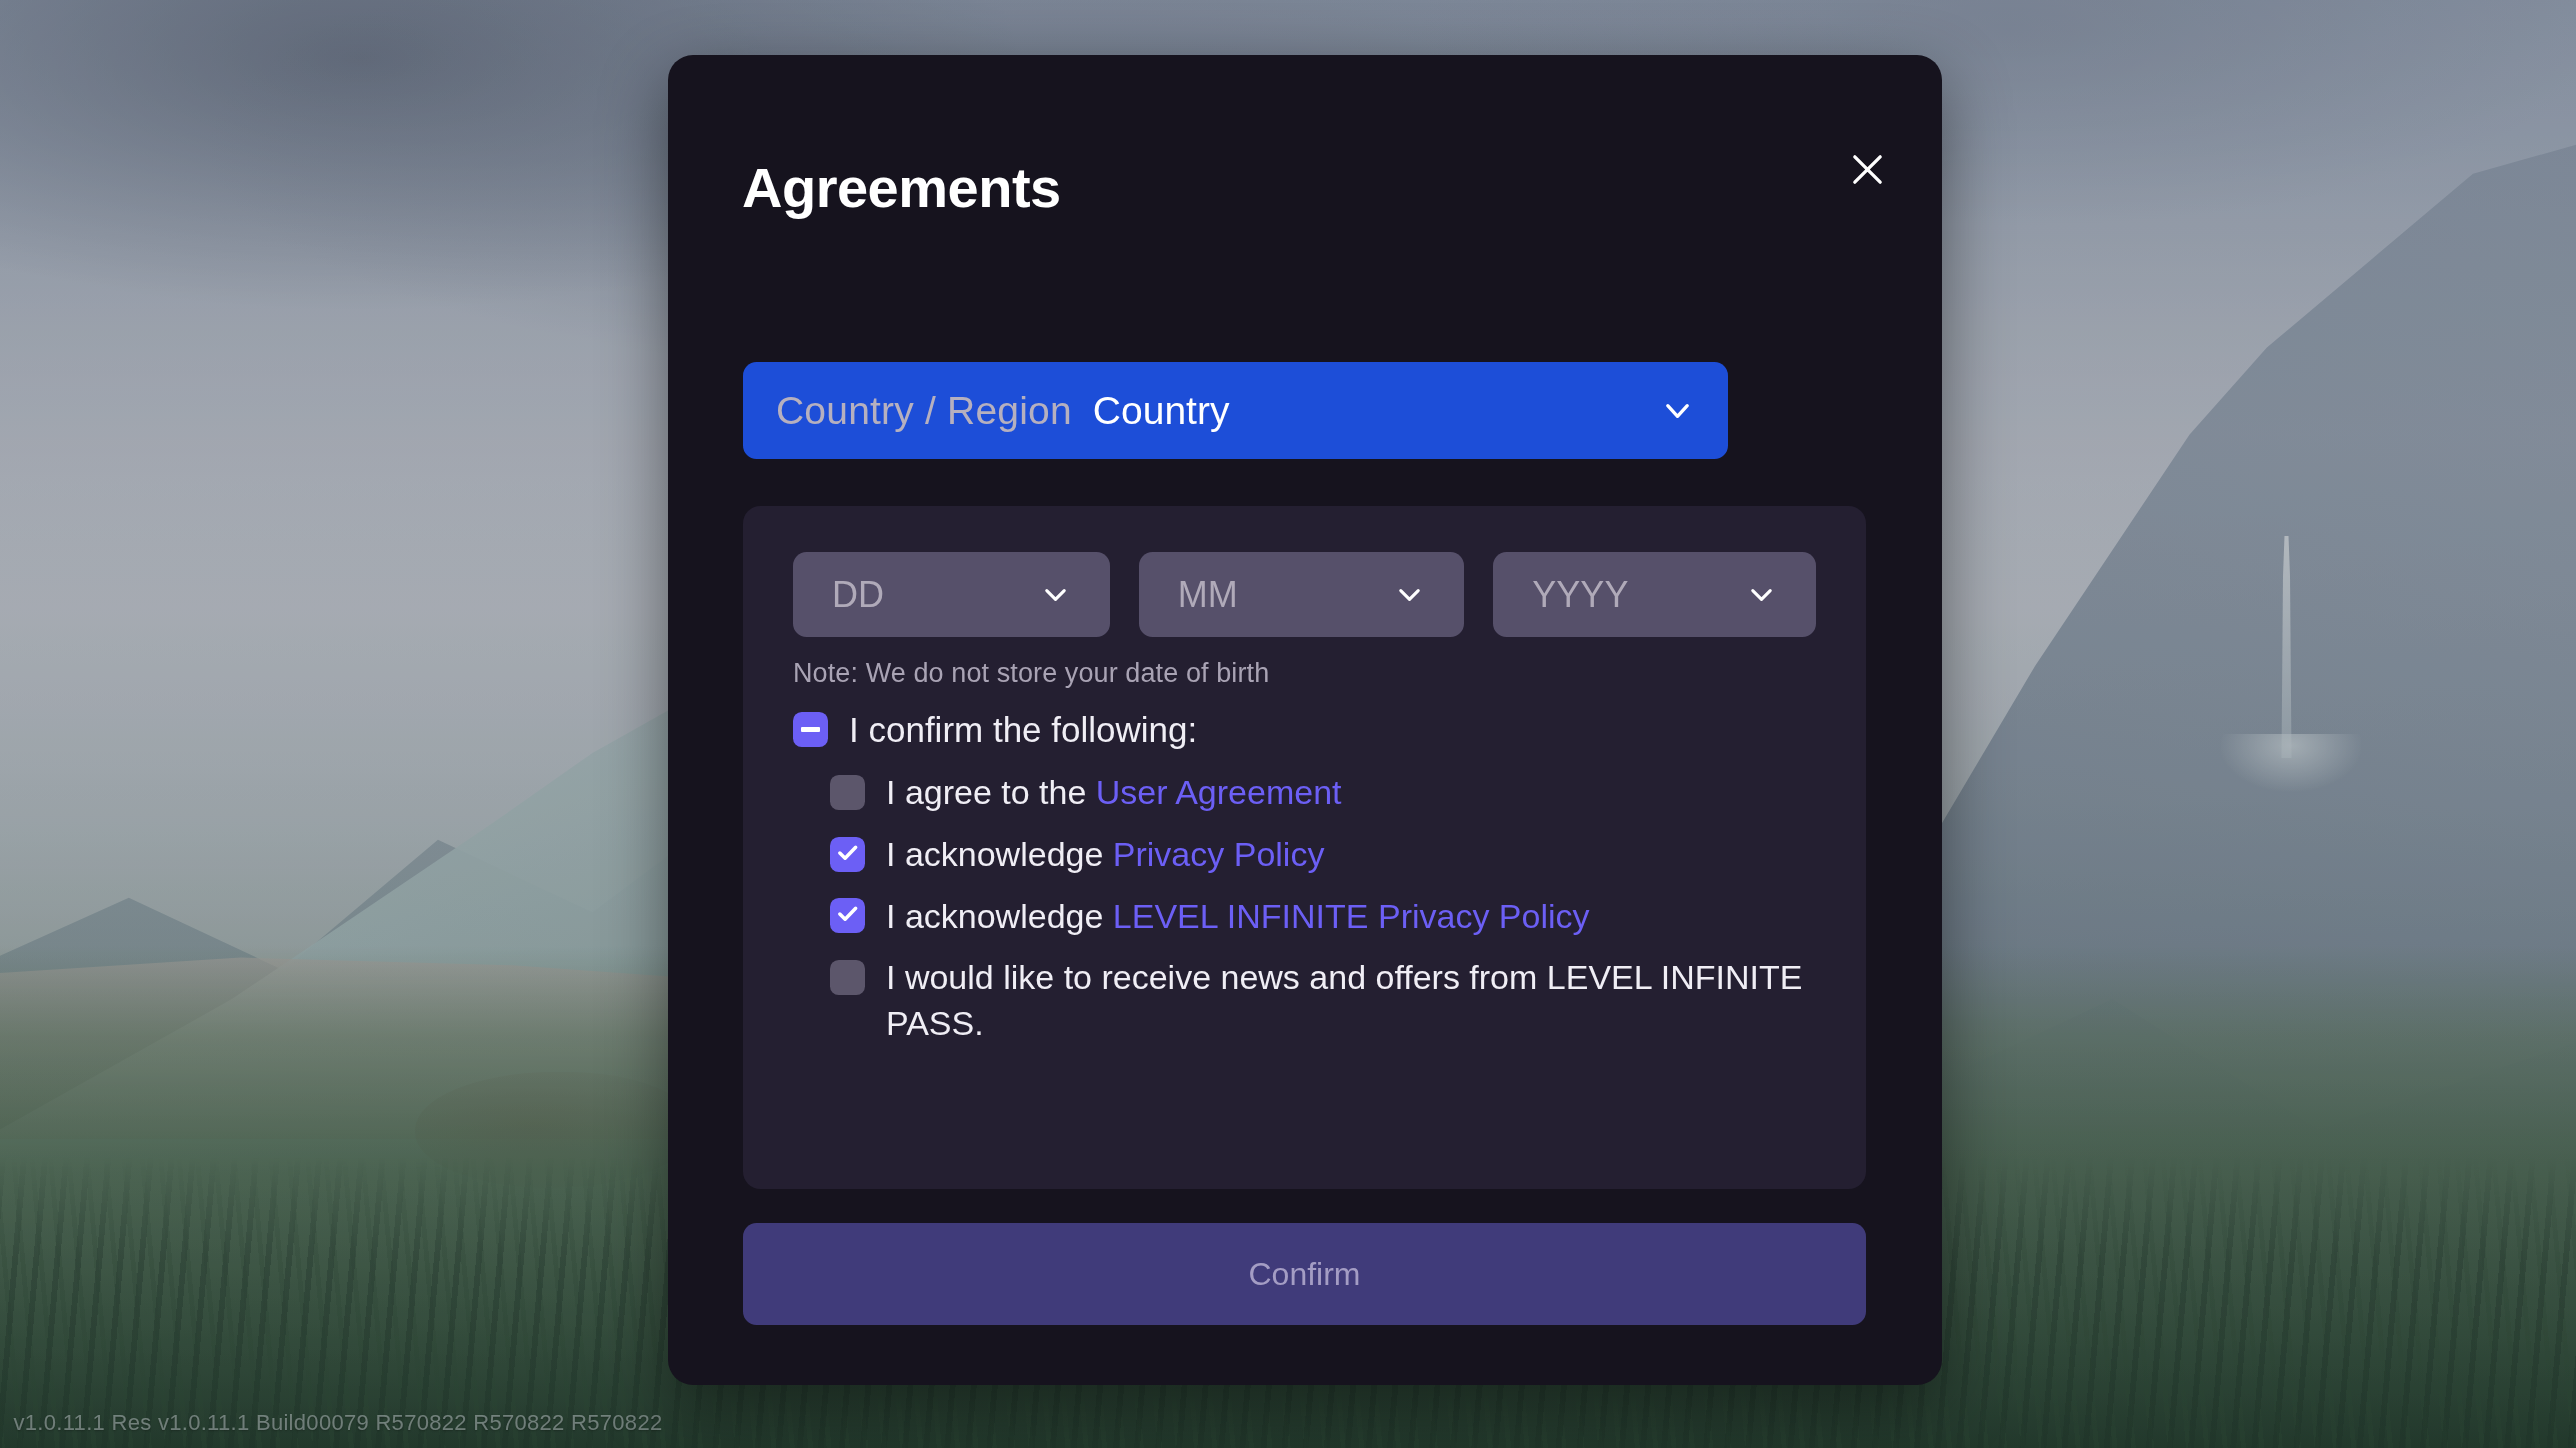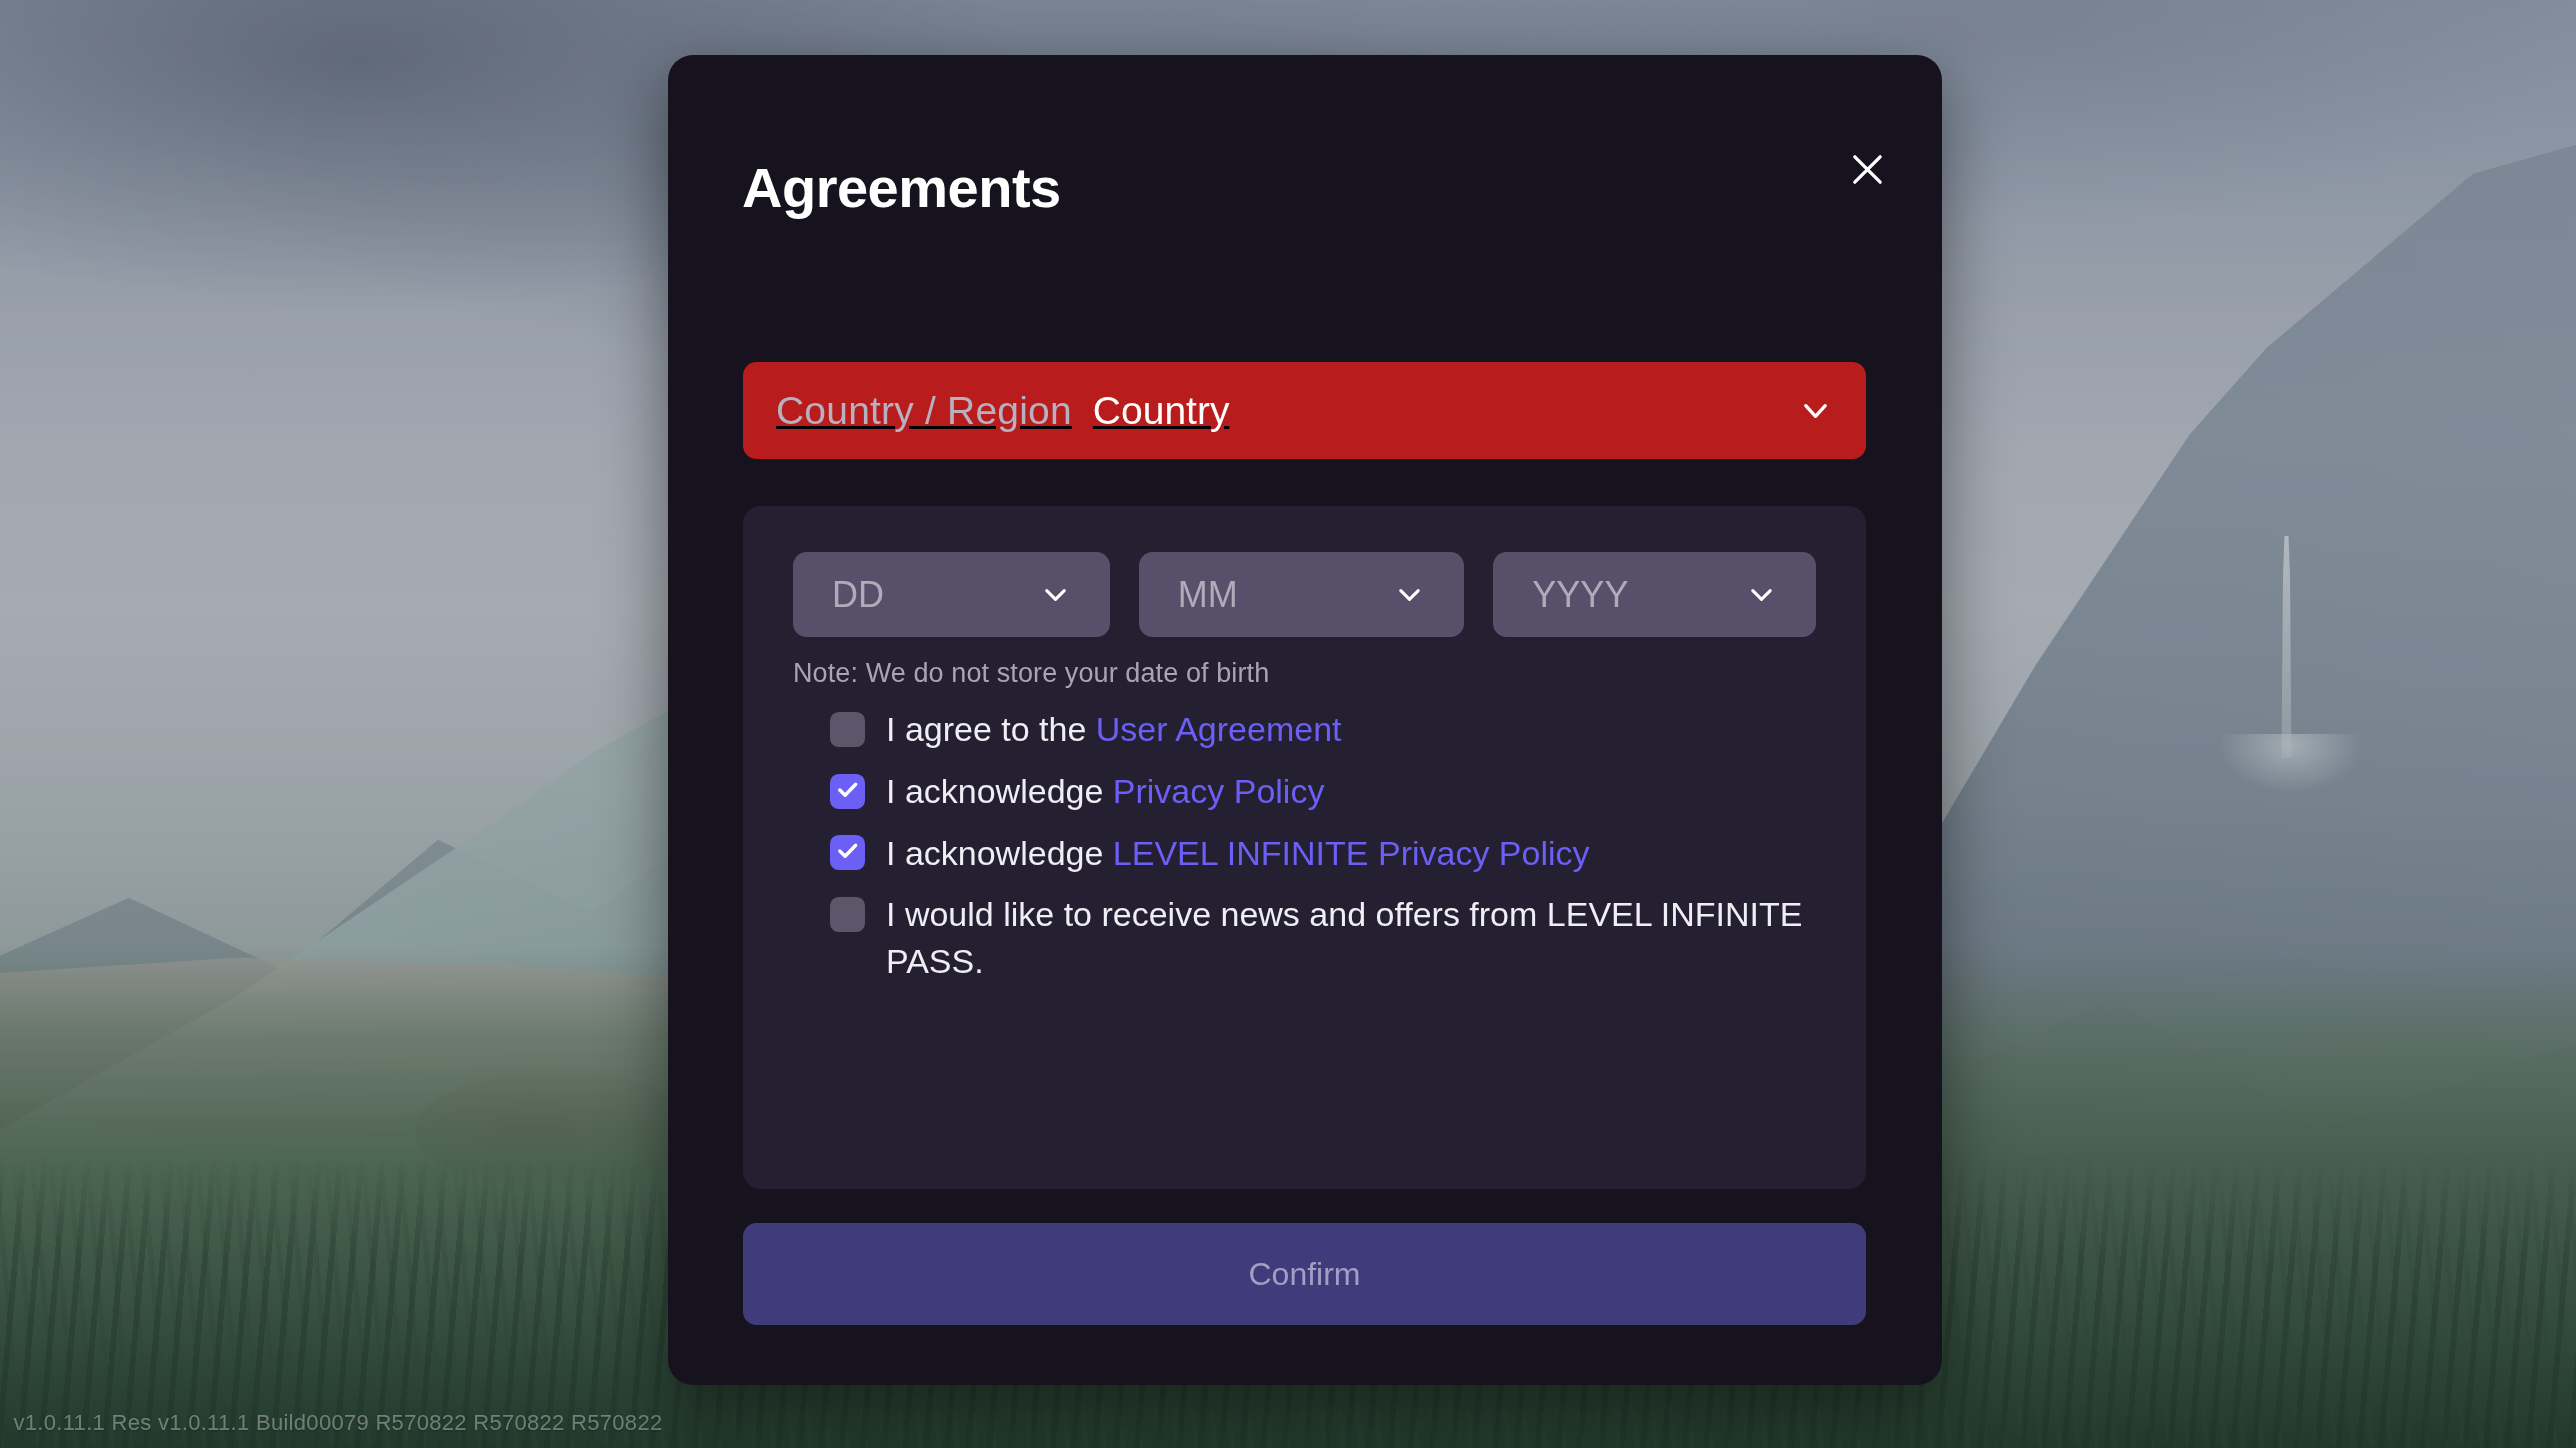--- a/index.html
+++ b/index.html
@@ -176,29 +176,28 @@
     font-weight: bold;
     color: #ffffff;
     letter-spacing: -0.5px;
   }
 
   
   #country-select {
     position: absolute;
     left: 75px;
     top: 307px;
-    width: 1123px;
+    width: 985px;
     height: 97px;
-    background: #b91c1c;
+    background: #1d4ed8;
     border-radius: 13.5px;
     display: flex;
     align-items: center;
     padding: 0 33px;
     cursor: pointer;
-    text-decoration: underline;
   }
   #country-label {
     font-size: 39px;
     color: #b6b0bf;
     letter-spacing: 0.2px;
   }
   #country-value {
     font-size: 39px;
     color: #ffffff;
     margin-left: 21px;
@@ -388,20 +387,26 @@
           </svg>
         </span>
       </div>
 
     </div>
 
     <div id="dob-note">Note: We do not store your date of birth</div>
 
     <div id="checkbox-group">
 
+      <div class="cb-row">
+        <span class="checkbox indeterminate">
+          <span class="mark-dash"></span>
+        </span>
+        <span class="cb-text title">I confirm the following:</span>
+      </div>
 
       <div class="cb-row indent">
         <span class="checkbox"></span>
         <span class="cb-text"><span>I agree to the </span><span class="link">User Agreement</span></span>
       </div>
 
       <div class="cb-row indent">
         <span class="checkbox checked">
           <span class="mark-tick">
             <svg width="25" height="25" viewBox="0 0 26 26">

